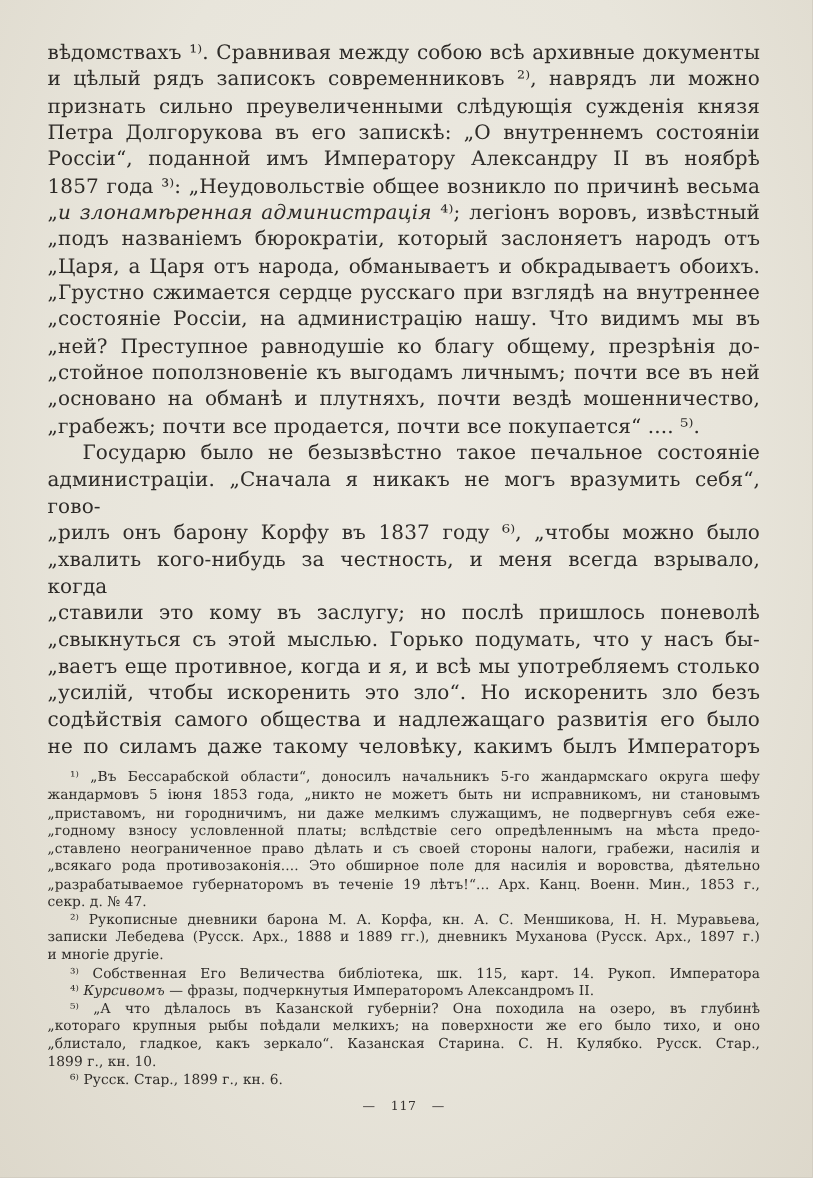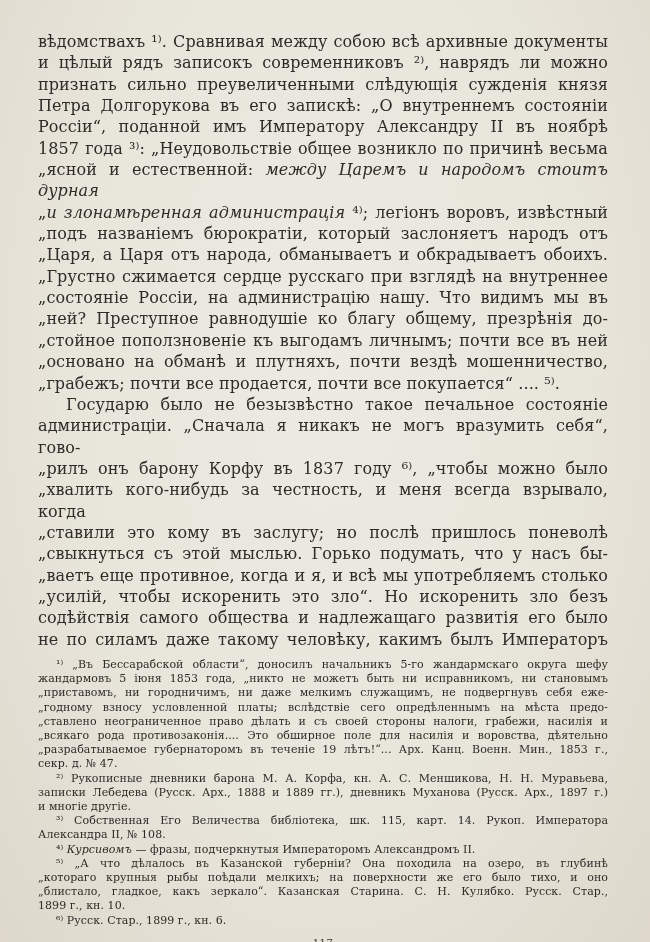--- a/index.html
+++ b/index.html
@@ -65,21 +65,20 @@
 
 <div class="page">
   <div class="main-text">
       <div class="paragraph">
         <div class="line main-line"><span>вѣдомствахъ ¹⁾. Сравнивая между собою всѣ архивные документы</span></div>
         <div class="line main-line"><span>и цѣлый рядъ записокъ современниковъ ²⁾, наврядъ ли можно</span></div>
         <div class="line main-line"><span>признать сильно преувеличенными слѣдующія сужденія князя</span></div>
         <div class="line main-line"><span>Петра Долгорукова въ его запискѣ: „О внутреннемъ состояніи</span></div>
         <div class="line main-line"><span>Россіи“, поданной имъ Императору Александру II въ ноябрѣ</span></div>
         <div class="line main-line"><span>1857 года ³⁾: „Неудовольствіе общее возникло по причинѣ весьма</span></div>
-        <div class="line main-line"><span>„ясной и естественной: </span><span class="it">между Царемъ и народомъ стоитъ дурная</span></div>
         <div class="line main-line"><span>„</span><span class="it">и злонамѣренная администрація</span><span> ⁴⁾; легіонъ воровъ, извѣстный</span></div>
         <div class="line main-line"><span>„подъ названіемъ бюрократіи, который заслоняетъ народъ отъ</span></div>
         <div class="line main-line"><span>„Царя, а Царя отъ народа, обманываетъ и обкрадываетъ обоихъ.</span></div>
         <div class="line main-line"><span>„Грустно сжимается сердце русскаго при взглядѣ на внутреннее</span></div>
         <div class="line main-line"><span>„состояніе Россіи, на администрацію нашу. Что видимъ мы въ</span></div>
         <div class="line main-line"><span>„ней? Преступное равнодушіе ко благу общему, презрѣнія до-</span></div>
         <div class="line main-line"><span>„стойное поползновеніе къ выгодамъ личнымъ; почти все въ ней</span></div>
         <div class="line main-line"><span>„основано на обманѣ и плутняхъ, почти вездѣ мошенничество,</span></div>
         <div class="line main-line short"><span>„грабежъ; почти все продается, почти все покупается“ .... ⁵⁾.</span></div>
       </div>
@@ -107,21 +106,20 @@
         <div class="line fn-line"><span>„разрабатываемое губернаторомъ въ теченіе 19 лѣтъ!“... Арх. Канц. Военн. Мин., 1853 г.,</span></div>
         <div class="line fn-line short"><span>секр. д. № 47.</span></div>
       </div>
       <div class="footnote">
         <div class="line fn-line indent-fn"><span>²⁾ Рукописные дневники барона М. А. Корфа, кн. А. С. Меншикова, Н. Н. Муравьева,</span></div>
         <div class="line fn-line"><span>записки Лебедева (Русск. Арх., 1888 и 1889 гг.), дневникъ Муханова (Русск. Арх., 1897 г.)</span></div>
         <div class="line fn-line short"><span>и многіе другіе.</span></div>
       </div>
       <div class="footnote">
         <div class="line fn-line indent-fn"><span>³⁾ Собственная Его Величества библіотека, шк. 115, карт. 14. Рукоп. Императора</span></div>
-        <div class="line fn-line short"><span>Александра II, № 108.</span></div>
       </div>
       <div class="footnote">
         <div class="line fn-line indent-fn short"><span>⁴⁾ </span><span class="it">Курсивомъ</span><span> — фразы, подчеркнутыя Императоромъ Александромъ II.</span></div>
       </div>
       <div class="footnote">
         <div class="line fn-line indent-fn"><span>⁵⁾ „А что дѣлалось въ Казанской губерніи? Она походила на озеро, въ глубинѣ</span></div>
         <div class="line fn-line"><span>„котораго крупныя рыбы поѣдали мелкихъ; на поверхности же его было тихо, и оно</span></div>
         <div class="line fn-line"><span>„блистало, гладкое, какъ зеркало“. Казанская Старина. С. Н. Кулябко. Русск. Стар.,</span></div>
         <div class="line fn-line short"><span>1899 г., кн. 10.</span></div>
       </div>

